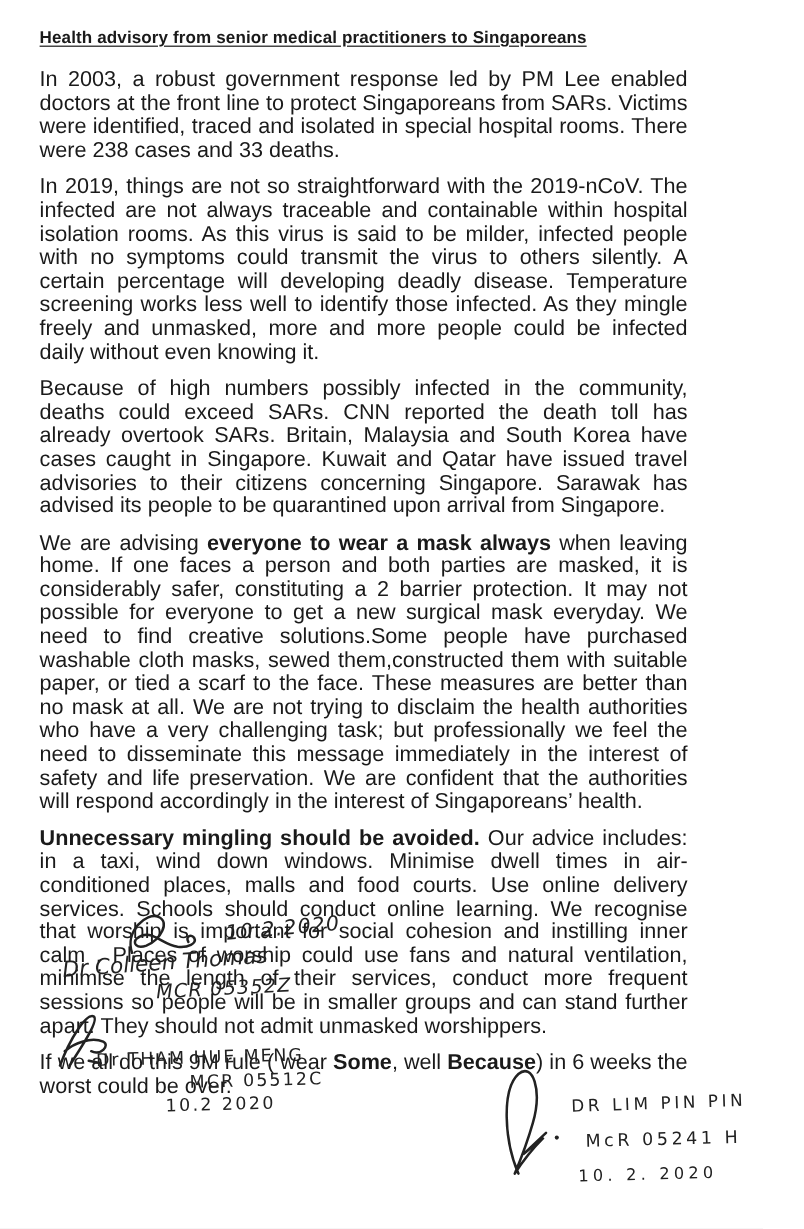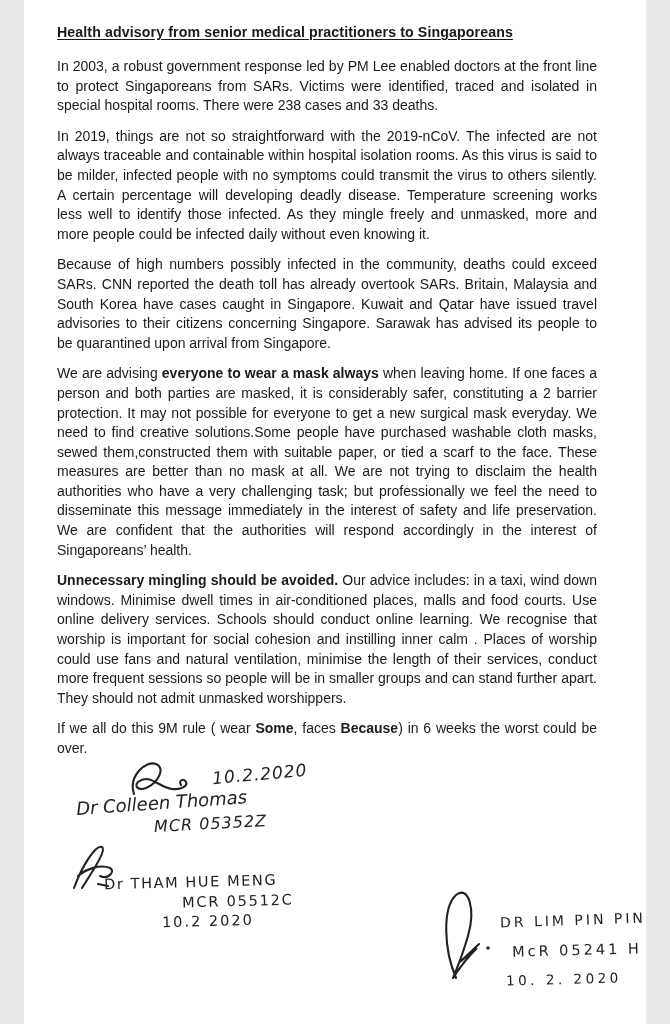--- a/index.html
+++ b/index.html
@@ -1,39 +1,39 @@
 <!DOCTYPE html>
 <html><head>
 <meta charset="utf-8">
 <style>
   html,body { margin:0; padding:0; background:#e8e8e8; }
   .page {
     position:relative;
-    width:622px; height:1024px;
+    width:670px; height:1024px;
     margin:0 auto;
     background:#ffffff;
     font-family:"Liberation Sans", sans-serif;
     color:#1a1a1a;
     overflow:hidden;
   }
   .content {
     position:absolute;
     left:33px; top:24px;
     width:540px;
   }
   .title {
     font-size:14.2px;
     font-weight:700;
     text-decoration:underline;
     text-underline-offset:2px;
     margin:0 0 17px 0;
     letter-spacing:0.1px;
   }
   .content p {
-    font-size:14px;
+    font-size:18px;
     line-height:19.6px;
     text-align:justify;
     margin:0 0 11px 0;
   }
   .b { font-weight:700; }
 
   .sig-block { position:absolute; }
   .hw {
     position:absolute;
     color:#222222;
@@ -69,21 +69,21 @@
 <div class="page">
 
   <div class="content">
     <div class="title">Health advisory from senior medical practitioners to Singaporeans</div>
     <div>
         <p><span>In 2003, a robust government response led by PM Lee enabled doctors at the front line to protect Singaporeans from SARs. Victims were identified, traced and isolated in special hospital rooms. There were 238 cases and 33 deaths.</span></p>
         <p><span>In 2019, things are not so straightforward with the 2019-nCoV. The infected are not always traceable and containable within hospital isolation rooms. As this virus is said to be milder, infected people with no symptoms could transmit the virus to others silently. A certain percentage will developing deadly disease. Temperature screening works less well to identify those infected. As they mingle freely and unmasked, more and more people could be infected daily without even knowing it.</span></p>
         <p><span>Because of high numbers possibly infected in the community, deaths could exceed SARs. CNN reported the death toll has already overtook SARs. Britain, Malaysia and South Korea have cases caught in Singapore. Kuwait and Qatar have issued travel advisories to their citizens concerning Singapore. Sarawak has advised its people to be quarantined upon arrival from Singapore.</span></p>
         <p><span>We are advising </span><span class="b">everyone to wear a mask always</span><span> when leaving home. If one faces a person and both parties are masked, it is considerably safer, constituting a 2 barrier protection. It may not possible for everyone to get a new surgical mask everyday. We need to find creative solutions.Some people have purchased washable cloth masks, sewed them,constructed them with suitable paper, or tied a scarf to the face. These measures are better than no mask at all. We are not trying to disclaim the health authorities who have a very challenging task; but professionally we feel the need to disseminate this message immediately in the interest of safety and life preservation. We are confident that the authorities will respond accordingly in the interest of Singaporeans’ health.</span></p>
         <p><span class="b">Unnecessary mingling should be avoided.</span><span> Our advice includes: in a taxi, wind down windows. Minimise dwell times in air-conditioned places, malls and food courts. Use online delivery services. Schools should conduct online learning. We recognise that worship is important for social cohesion and instilling inner calm . Places of worship could use fans and natural ventilation, minimise the length of their services, conduct more frequent sessions so people will be in smaller groups and can stand further apart. They should not admit unmasked worshippers.</span></p>
-        <p><span>If we all do this 9M rule ( wear </span><span class="b">Some</span><span>, faces </span><span class="b">Because</span><span>)  in 6 weeks the worst could be over.</span></p>
+        <p><span>If we all do this 9M rule ( wear </span><span class="b">Some</span><span>, well </span><span class="b">Because</span><span>)  in 6 weeks the worst could be over.</span></p>
       </div>
   </div>
 
   <div class="sig-block" style="left:40px; top:756px; width:300px; height:85px;">
     <svg class="squiggle" style="left:62px; top:2px;" width="84" height="44" viewBox="0 0 84 44">
       <path d="M8,36 C2,18 20,2 30,6 C40,10 32,25 20,30 C12,33 8,28 12,24 C24,15 32,29 46,31 C55,32 62,28 60,24 C58,20 52,22 55,27"></path>
     </svg>
     <span class="hw s1-date">10.2.2020</span>
     <span class="hw s1-name">Dr Colleen Thomas</span>
     <span class="hw s1-reg">MCR 05352Z</span>

